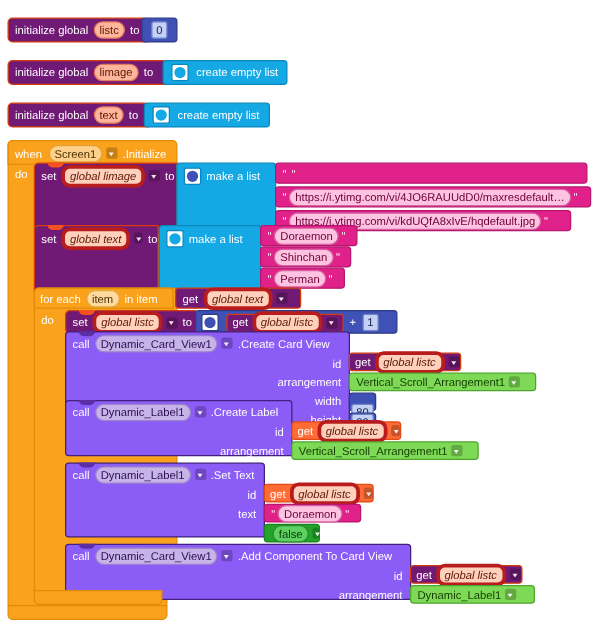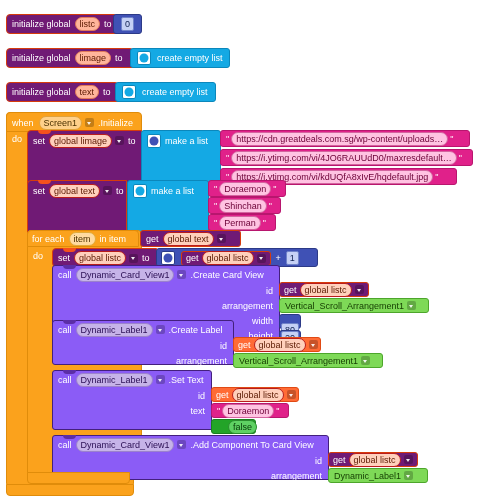--- a/index.html
+++ b/index.html
@@ -19,21 +19,21 @@
   .c-text  {background:#e0218a;border:1px solid #b8166e;}
   .c-math  {background:#3f51b5;border:1px solid #2c3a87;}
   .c-comp  {background:#8b5cf6;border:1px solid #43207d;}
   .c-logic {background:#23a428;border:1px solid #19801d;}
   .c-getcomp{background:#7ed957;border:1px solid #4da62b;}
 
   
   .chip{display:inline-block;padding:0 4px;border-radius:7px;line-height:12px;
         height:12px;white-space:nowrap;font-size:9px;}
   .chip-var{background:#ffb59b;color:#5a1800;border:1px solid #e0795a;}
-  .chip-varl{background:#ffd0bc;color:#5a1800;border:1px solid #b91c1c;}
+  .chip-varl{background:#ffd0bc;color:#5a1800;border:3px solid #b91c1c;font-style:italic;}
   .chip-ctrl{background:#ffdba0;color:#4a3000;border:1px solid #e0ab3a;}
   .chip-evt{background:#ffd08a;color:#4a3000;border:1px solid #e0a23a;}
   .chip-txt{background:#ffc3e2;color:#6b0036;border:1px solid #d4649f;}
   .chip-comp{background:#c6b3e8;color:#2a0e53;border:1px solid #9b82cc;}
   .chip-logic{background:#5fd163;color:#063a08;border:1px solid #2b8c2f;}
   .chip-num{background:#c5d0f5;color:#10204f;border:1px solid #6f82c9;
             border-radius:2px;padding:0 3px;}
 
   .caret{display:inline-block;width:9px;height:9px;margin-left:3px;
          background:rgba(0,0,0,.22);border-radius:2px;position:relative;
@@ -130,21 +130,20 @@
   <div class="blk c-list" style="left:141px;top:130px;width:80px;height:57px;border-radius:3px;">
     <div class="row" style="height:19px;padding-left:5px;">
       <span class="gear gear-d" style="border-color:#0b87bb;"></span>
       <span class="lbl" style="margin-left:4px;">make a list</span>
     </div>
   </div>
 
   <div class="blk c-text" style="left:220px;top:130px;width:250px;height:17px;border-radius:3px;">
     <div class="row" style="height:15px;padding-left:3px;">
       <span class="qt">"</span>
-      <span class="chip chip-txt">https://cdn.greatdeals.com.sg/wp-content/uploads…</span>
       <span class="qt">"</span>
     </div>
   </div>
   <div class="blk c-text" style="left:220px;top:149px;width:253px;height:17px;border-radius:3px;">
     <div class="row" style="height:15px;padding-left:3px;">
       <span class="qt">"</span>
       <span class="chip chip-txt">https://i.ytimg.com/vi/4JO6RAUUdD0/maxresdefault…</span>
       <span class="qt">"</span>
     </div>
   </div>
@@ -333,21 +332,21 @@
     </div>
   </div>
   <div class="blk c-text" style="left:211px;top:403px;width:78px;height:15px;border-radius:3px;">
     <div class="row" style="height:13px;padding-left:3px;">
       <span class="qt">"</span>
       <span class="chip chip-txt">Doraemon</span>
       <span class="qt">"</span>
     </div>
   </div>
   <div class="blk c-logic" style="left:211px;top:419px;width:45px;height:15px;border-radius:3px;">
-    <div class="row" style="height:13px;padding-left:16px;">
+    <div class="row" style="height:13px;padding-left:6px;">
       <span class="chip chip-logic">false</span>
       <span class="caret"></span>
     </div>
   </div>
 
   <div class="blk c-comp" style="left:52px;top:435px;width:277px;height:45px;border-radius:3px 3px 0 3px;">
     <div class="notch-top" style="background:#5b2ea6;"></div>
     <div class="row" style="height:17px;padding-left:5px;">
       <span class="lbl">call</span>
       <span class="chip chip-comp" style="margin-left:4px;">Dynamic_Card_View1</span>

